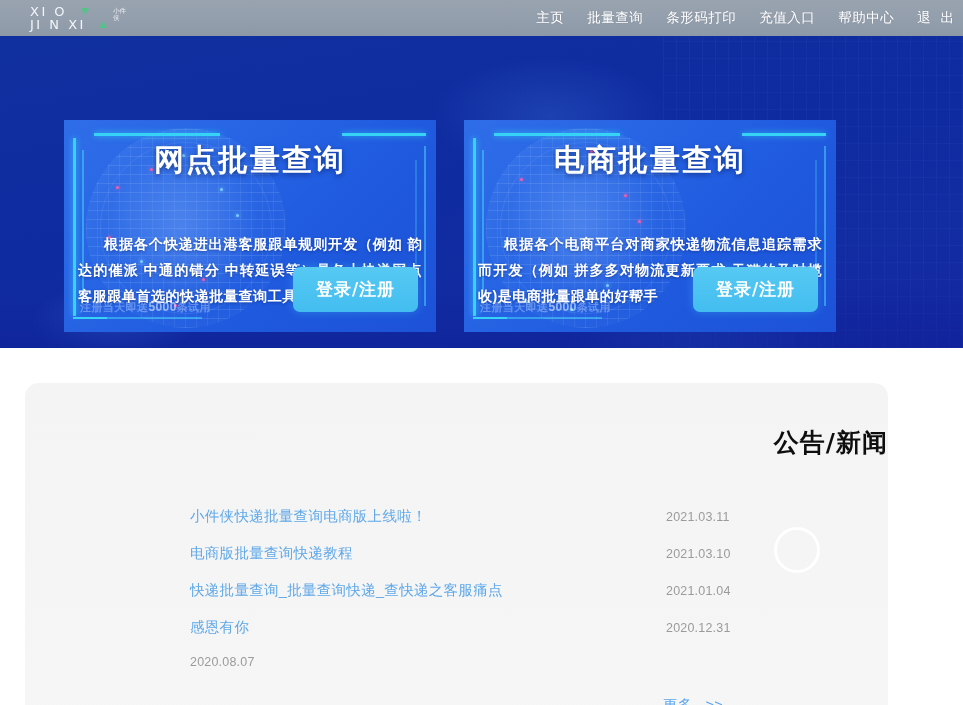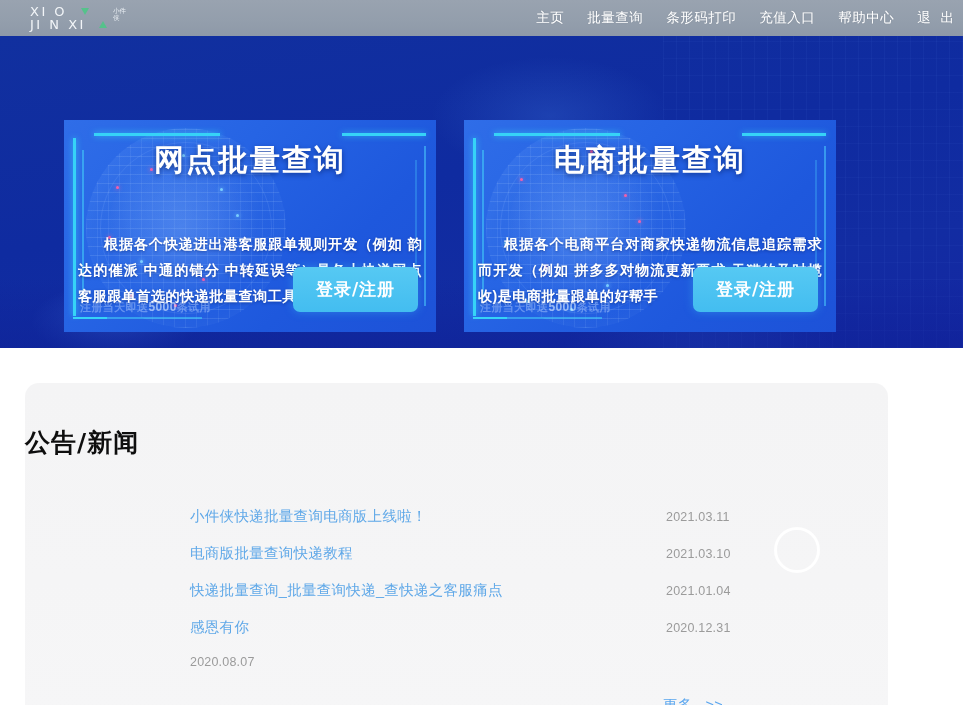--- a/index.html
+++ b/index.html
@@ -147,21 +147,21 @@
     box-shadow:0 0 10px rgba(70,200,245,.35);
   }
 
   
   #panel{
     position:absolute; left:25px; top:383px; width:863px; height:330px;
     background:linear-gradient(180deg,#f4f4f5 0%,#f5f5f6 60%,#f6f6f7 100%);
     border-radius:14px 14px 0 0;
   }
   #panel-title{
-    position:absolute; left:0; right:0; top:43px; text-align:left;
+    position:absolute; left:0; right:0; top:43px; text-align:right;
     font-family:"DejaVu Sans","Liberation Sans",sans-serif;
     font-size:25px; font-weight:bold; color:#0e0e0e; letter-spacing:1px;
   }
   #deco-circle{
     position:absolute; left:774px; top:527px; width:46px; height:46px;
     border-radius:50%; border:3px solid #ffffff; opacity:.95;
   }
   #newslist{
     position:absolute; left:165px; top:124px; width:560px;
   }

